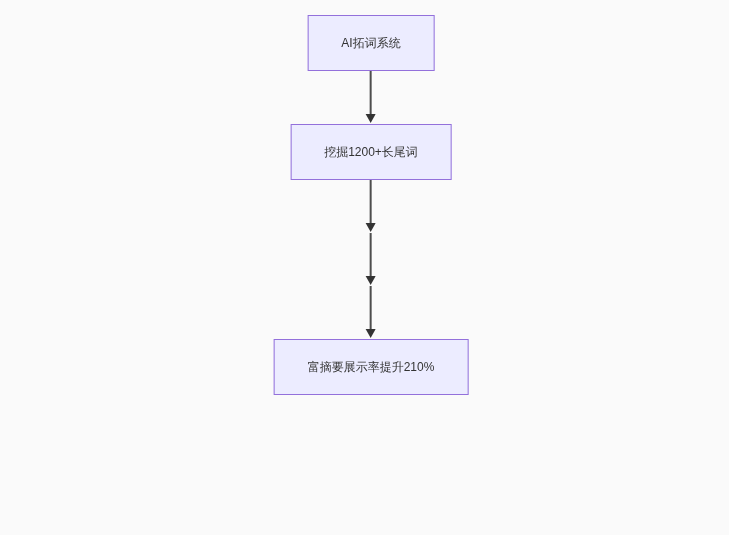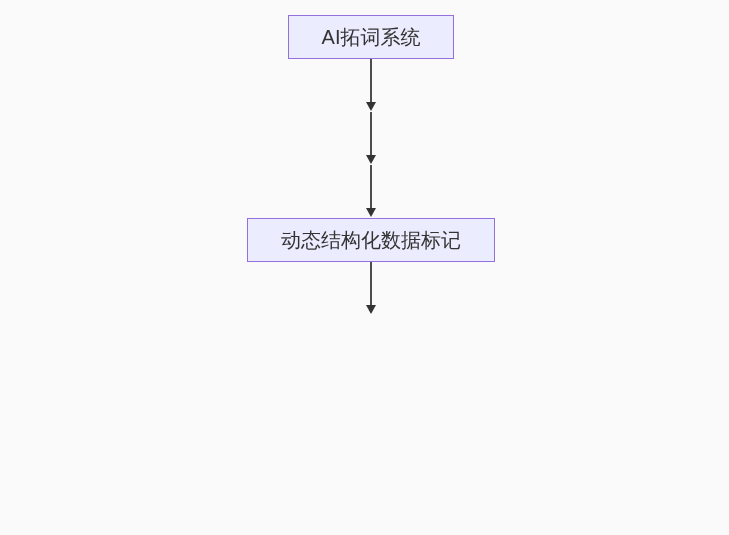--- a/index.html
+++ b/index.html
@@ -18,29 +18,29 @@
     position: absolute;
     left: 371px;
     top: 15px;
     transform: translateX(-50%);
     display: flex;
     flex-direction: column;
     align-items: center;
   }
   .flow-node {
     box-sizing: border-box;
-    height: 44px;
+    height: 56px;
     padding: 0 33px;
     display: flex;
     align-items: center;
     justify-content: center;
     background: var(--node-fill, #ECECFF);
     border: 1.5px solid var(--node-border, #9370DB);
     color: var(--text, #333333);
-    font-size: 20px;
+    font-size: 12px;
     white-space: nowrap;
     line-height: 1;
   }
   .flow-arrow {
     height: 53px;
     display: flex;
     flex-direction: column;
     align-items: center;
     justify-content: flex-start;
   }
@@ -65,35 +65,38 @@
 
   <div class="flow-node">
     <span>AI拓词系统</span>
   </div>
 
   <div class="flow-arrow">
     <div class="arrow-line"></div>
     <div class="arrow-head"></div>
   </div>
 
+  <div class="flow-node">
+    <span>挖掘1200+长尾词</span>
+  </div>
+
+  <div class="flow-arrow">
+    <div class="arrow-line"></div>
+    <div class="arrow-head"></div>
+  </div>
+
 
   <div class="flow-arrow">
     <div class="arrow-line"></div>
     <div class="arrow-head"></div>
   </div>
 
 
   <div class="flow-arrow">
     <div class="arrow-line"></div>
     <div class="arrow-head"></div>
   </div>
 
   <div class="flow-node">
-    <span>动态结构化数据标记</span>
+    <span>富摘要展示率提升210%</span>
   </div>
-
-  <div class="flow-arrow">
-    <div class="arrow-line"></div>
-    <div class="arrow-head"></div>
-  </div>
-
 
 </div>
 
 </body></html>

